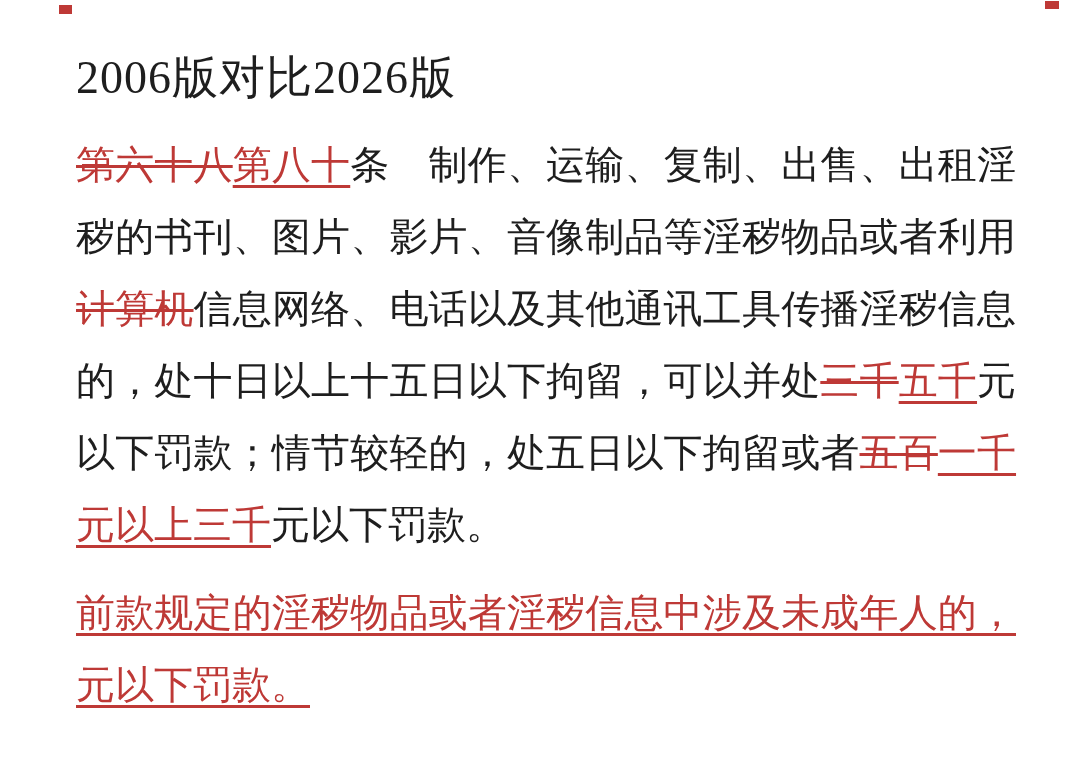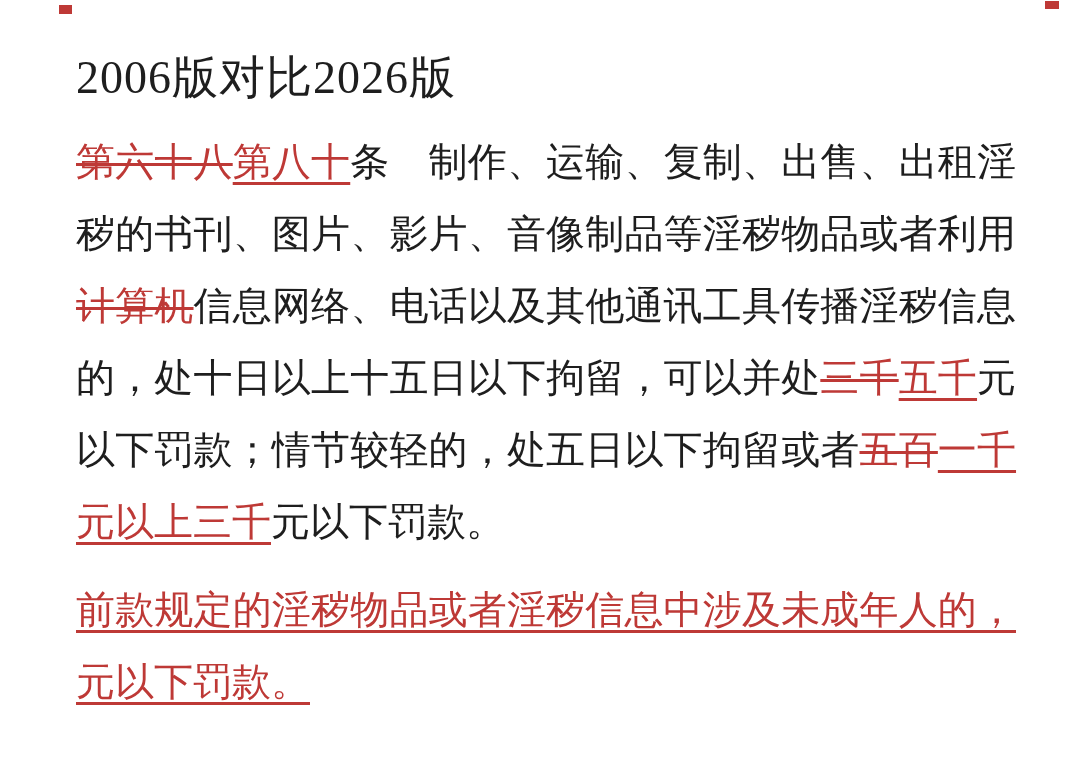--- a/index.html
+++ b/index.html
@@ -31,21 +31,20 @@
     color: var(--black);
     letter-spacing: 1px;
     margin-bottom: 24px;
   }
   .body-para {
     font-size: 39px;
     line-height: 72px;
     color: var(--black);
     text-align: justify;
     text-justify: inter-ideograph;
-    font-family: Liberation Mono, monospace;
   }
   .body-para + .body-para { margin-top: 16px; }
   .seg-normal { color: var(--black); }
   .seg-del {
     color: var(--red);
     text-decoration: line-through;
     text-decoration-color: var(--red);
     text-decoration-thickness: 3px;
   }
   .seg-ins {

